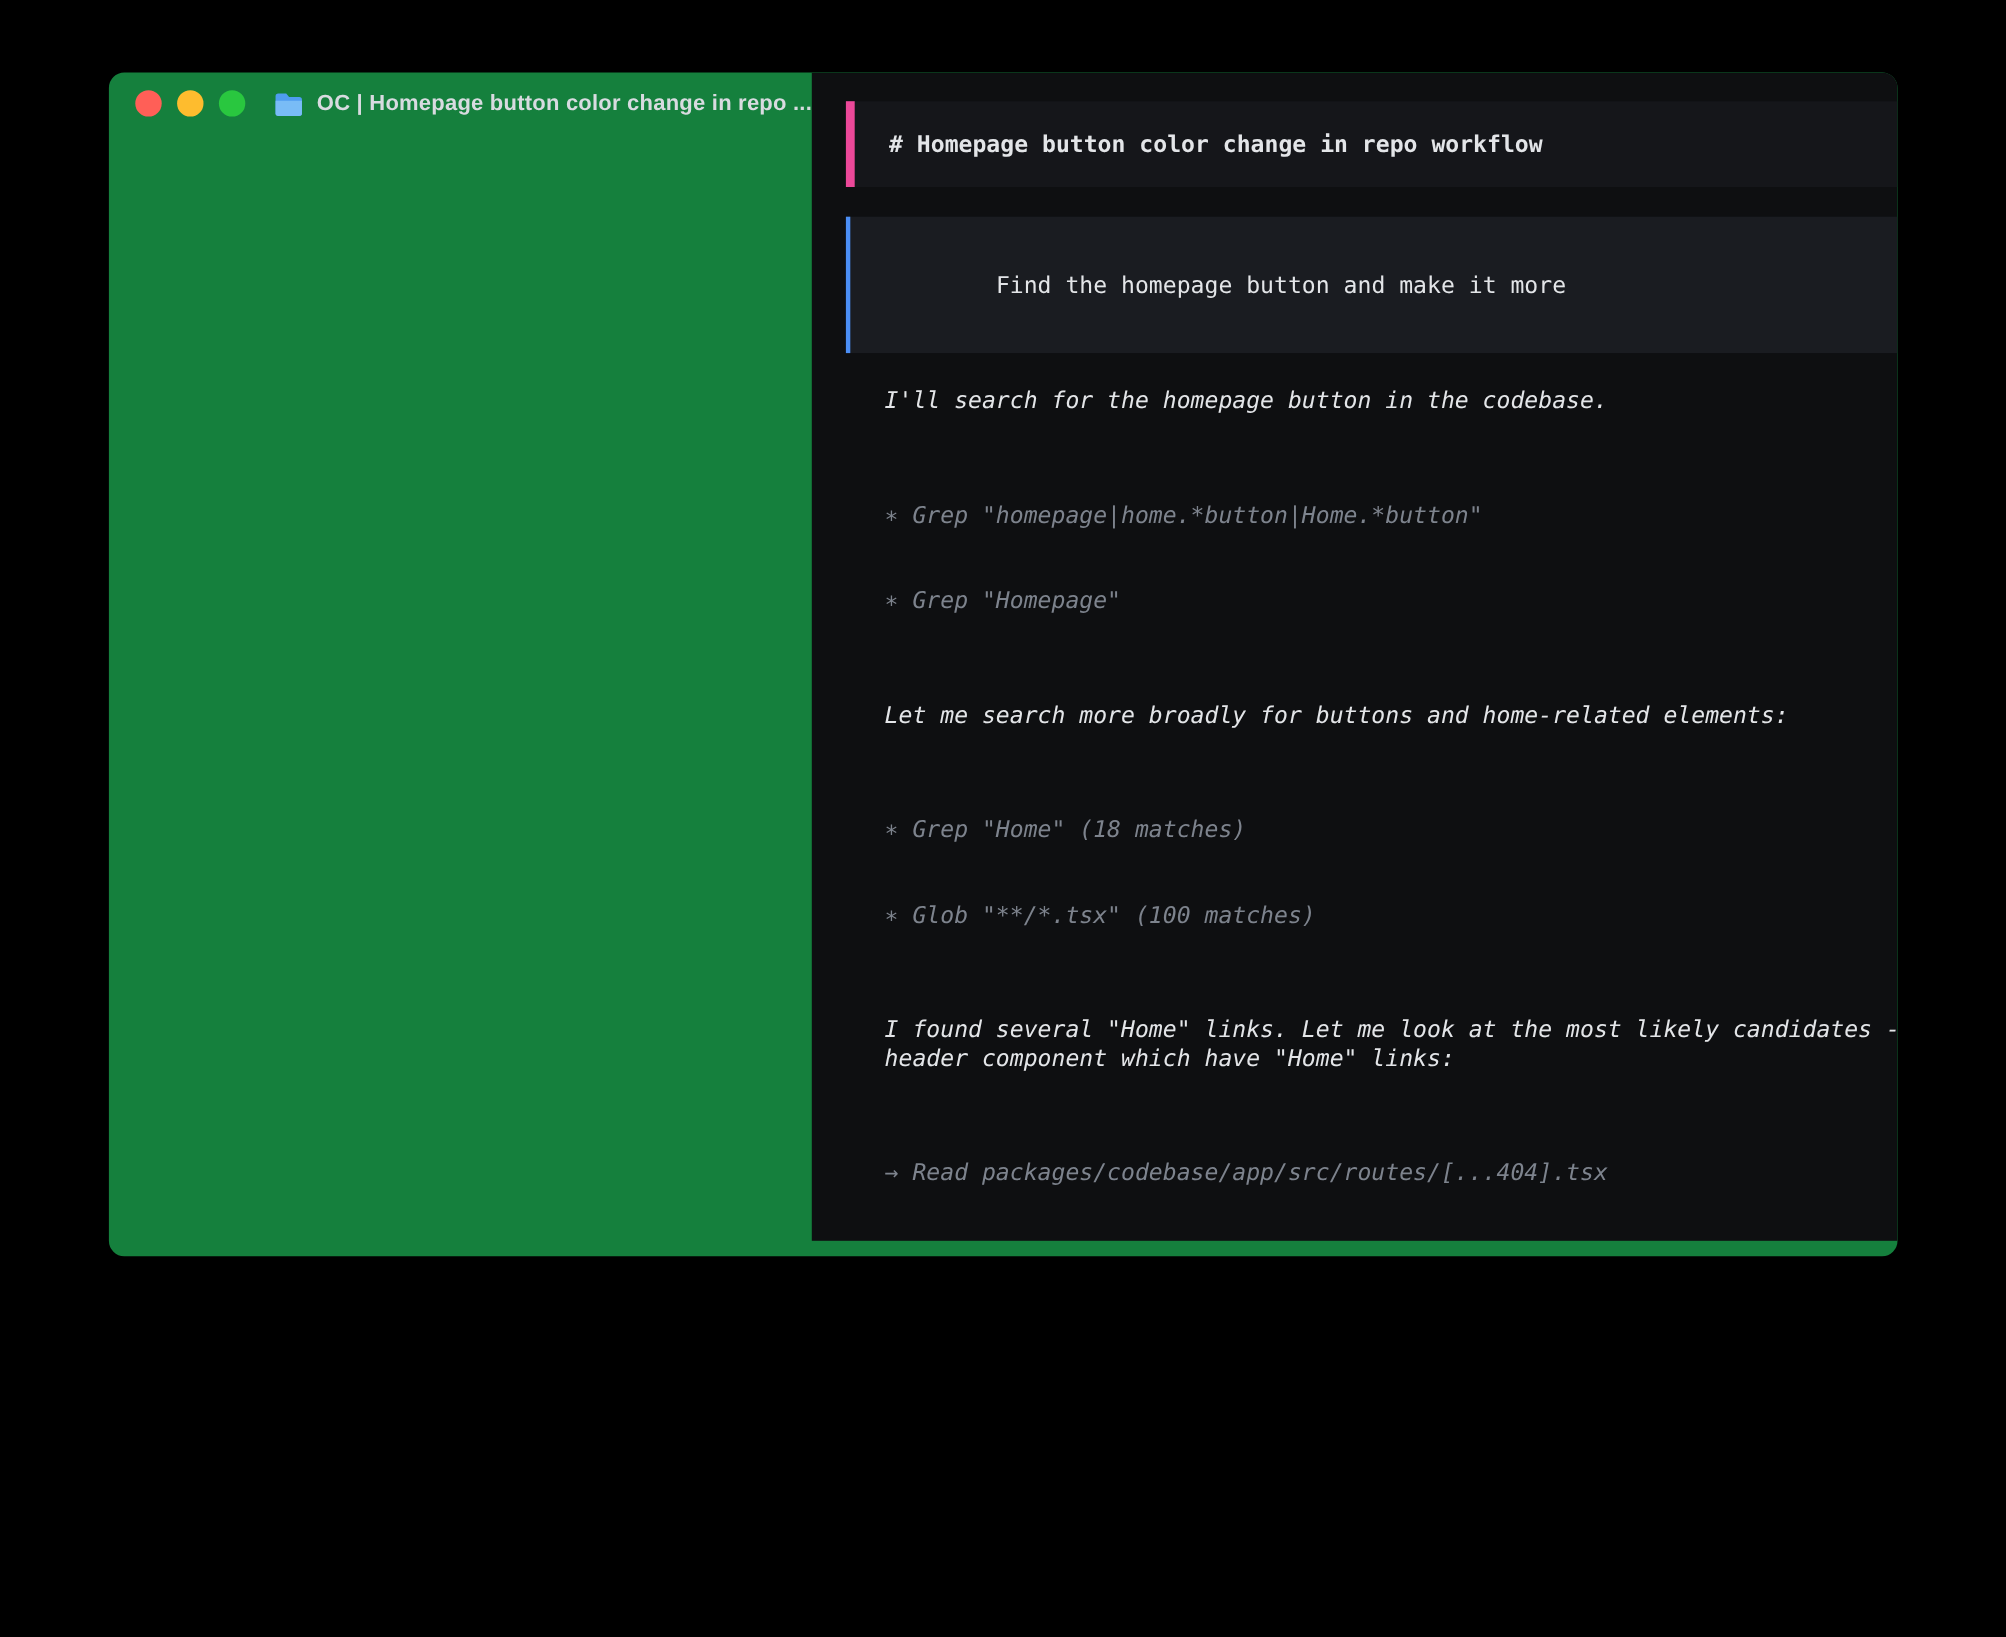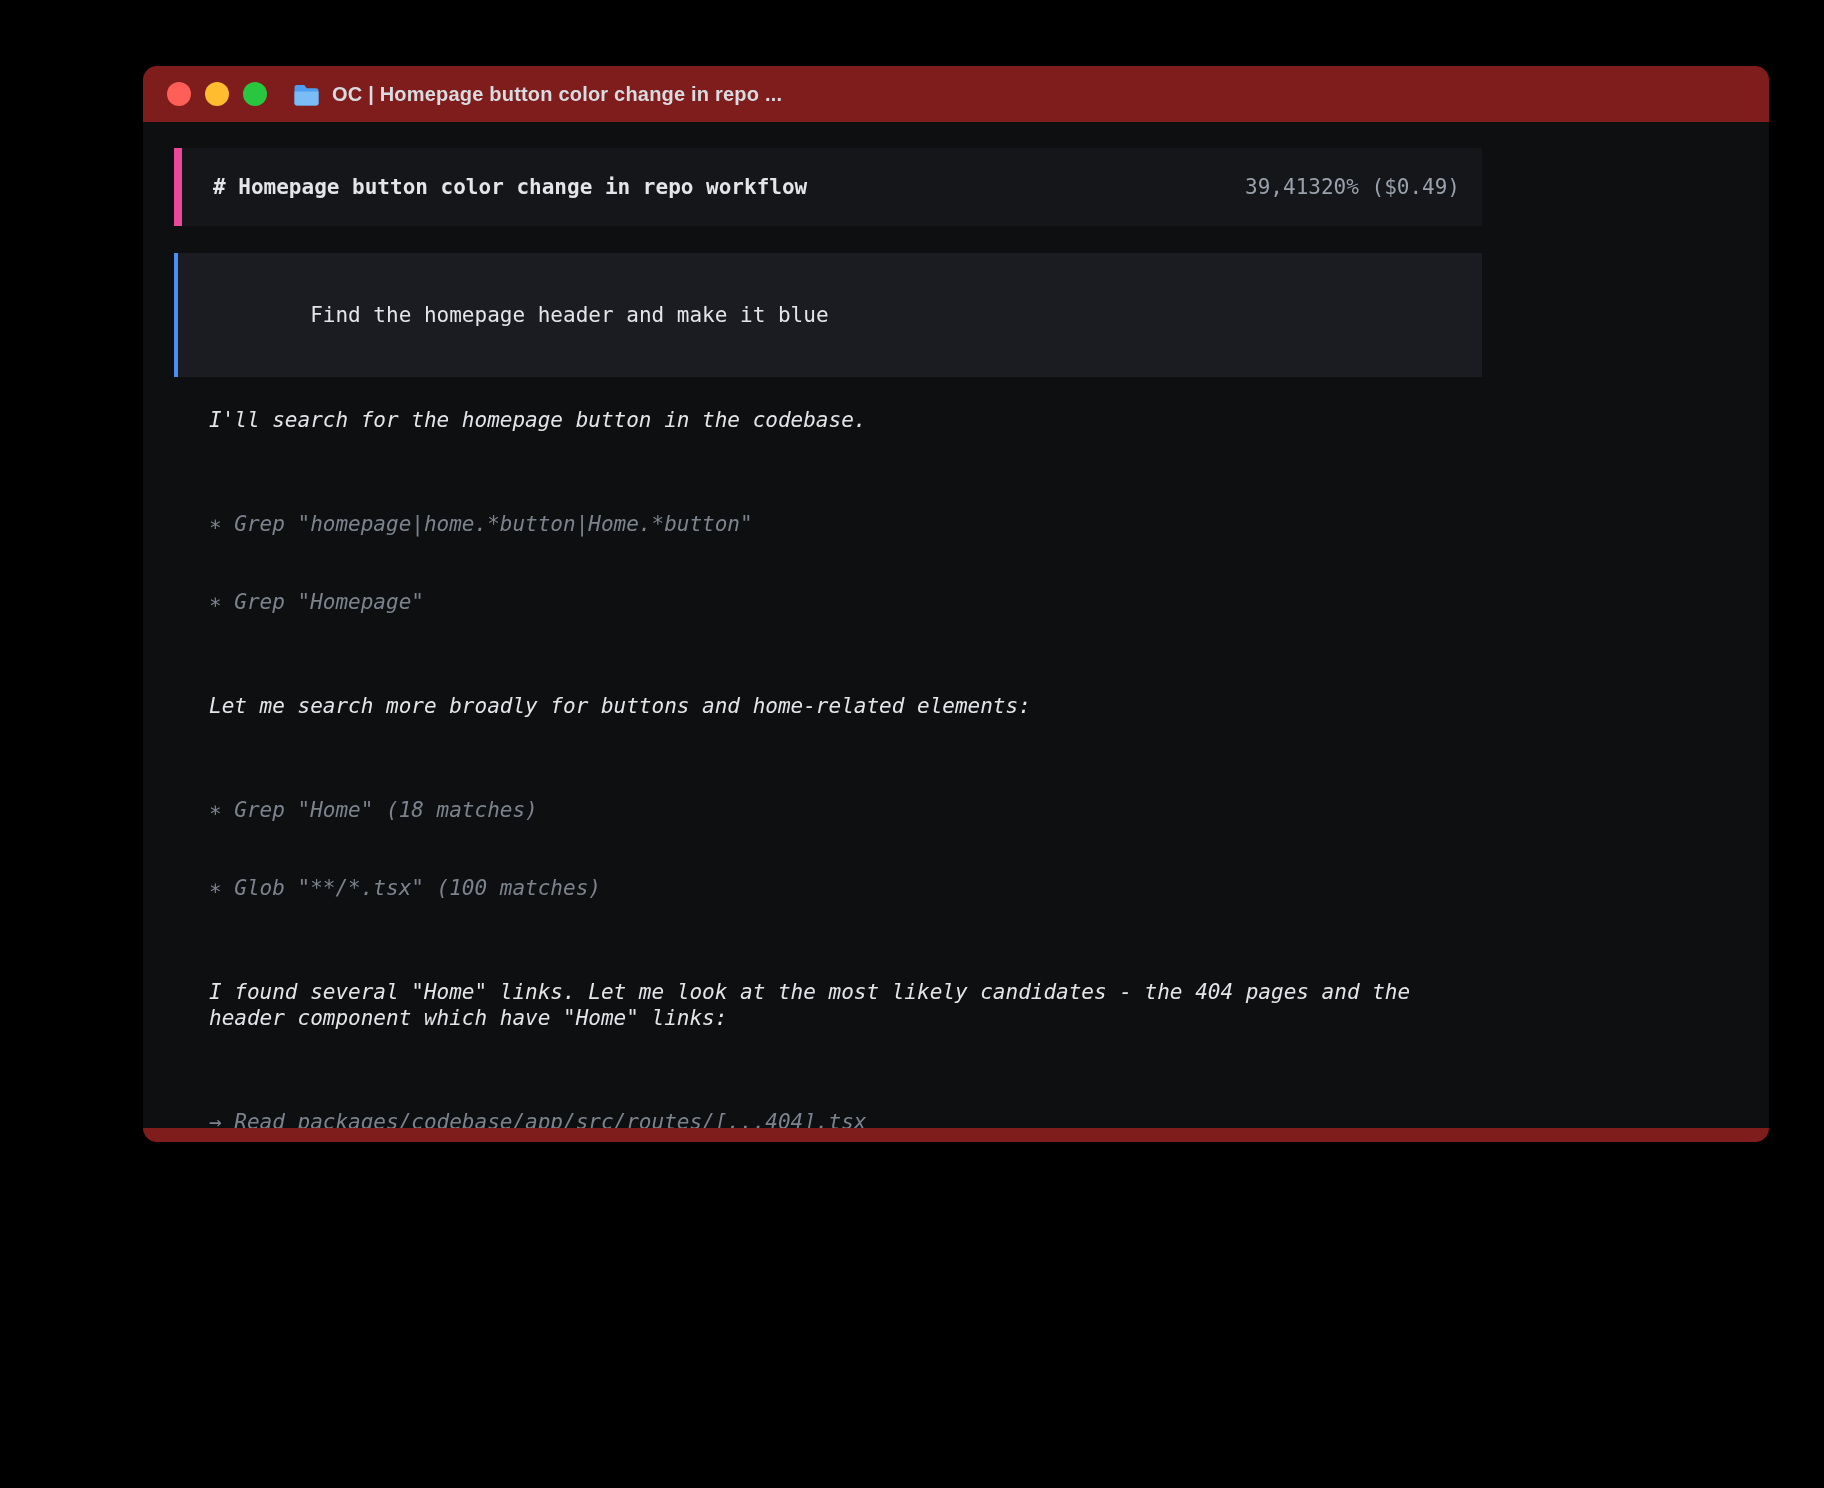--- a/index.html
+++ b/index.html
@@ -3,24 +3,23 @@
 <meta charset="utf-8">
 <style>
   * { margin:0; padding:0; box-sizing:border-box; }
   html,body { background:#000; }
   body {
     width:1824px; height:1488px; position:relative;
     font-family:"DejaVu Sans Mono", monospace;
   }
   .window {
     position:absolute; left:99px; top:66px; width:1626px; height:1076px;
-    background:#7f1d1d; border-radius:14px; overflow:hidden;
-    display:flex; flex-direction:column;
+    background:#15803d; border-radius:14px; overflow:hidden;
+    display:flex; flex-direction:row;
     box-shadow:0 18px 50px rgba(0,0,0,.7);
-    margin-left:44px;
   }
   
   .titlebar {
     height:56px; flex:0 0 56px; display:flex; align-items:center;
     padding-left:14px;
   }
   .lights { display:flex; gap:14px; margin-left:10px; }
   .light { width:24px; height:24px; border-radius:50%; border:none; cursor:default; }
   .light.red   { background:#ff5f57; }
   .light.yellow{ background:#febc2e; }
@@ -86,21 +85,21 @@
 
       <div class="header-block">
         <span class="header-title"># Homepage button color change in repo workflow</span>
         <span class="header-stats">
           <span>39,413</span>
           <span>20% ($0.49)</span>
         </span>
       </div>
 
       <div class="user-block">
-        <span>Find the homepage header and make it blue</span>
+        <span>Find the homepage button and make it more</span>
       </div>
 
       <div class="transcript">
         <p class="para first">I'll search for the homepage button in the codebase.</p>
 
         <div class="group para dim">
           <p>∗ Grep "homepage|home.*button|Home.*button"</p>
           <p>∗ Grep "Homepage"</p>
         </div>
 

